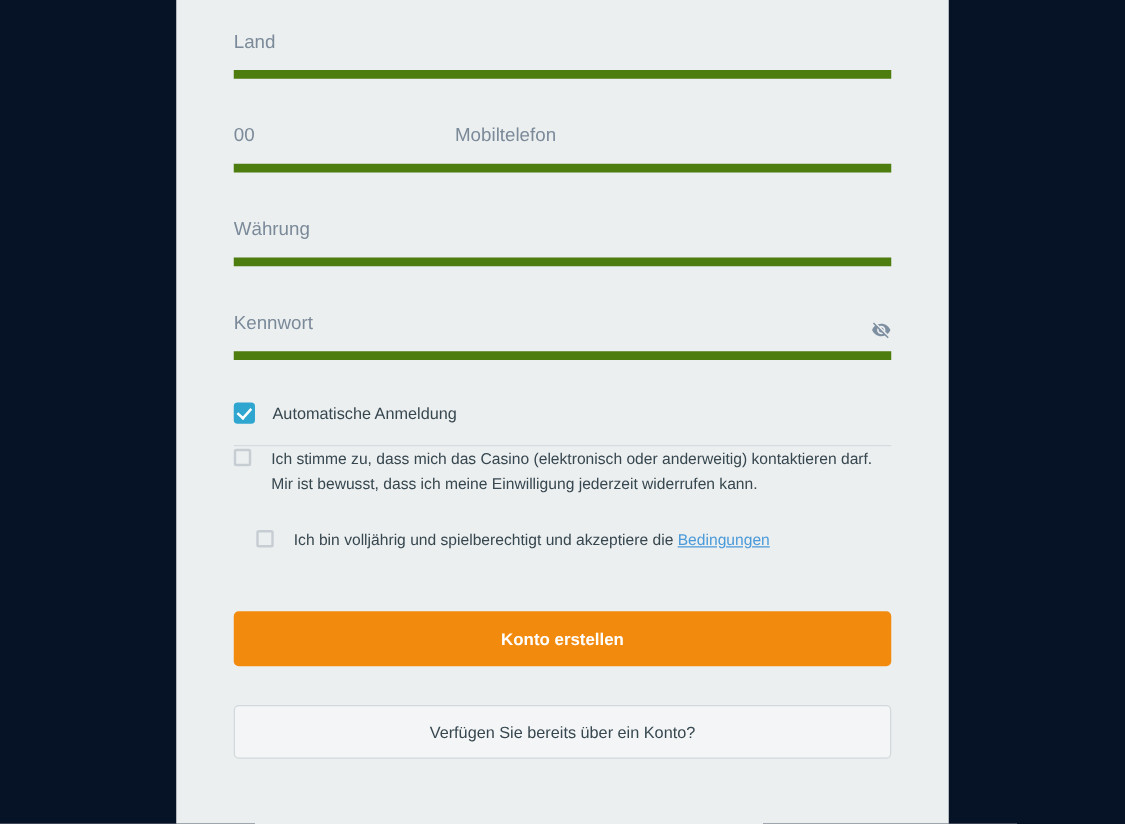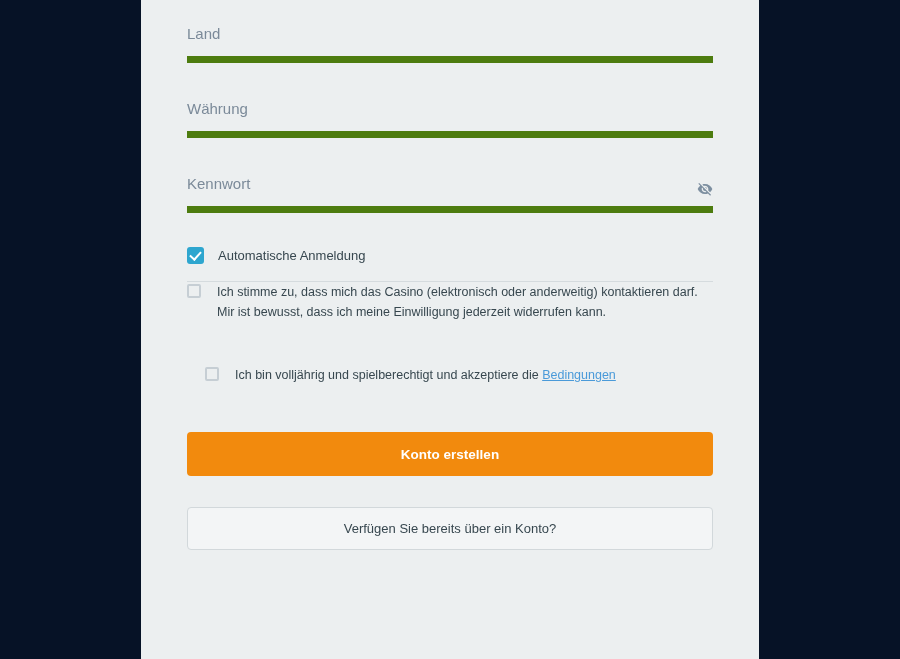--- a/index.html
+++ b/index.html
@@ -100,21 +100,21 @@
   .cb-label-small a {
     color: #4A9AD9;
     text-decoration: underline;
   }
   .divider {
     border: none;
     border-top: 1px solid #D5DBDE;
     margin-top: 17px;
   }
   .consent-1 { }
-  .consent-2 { margin-top: 43px; padding-left: 18px; }
+  .consent-2 { margin-top: 25px; padding-left: 18px; }
   
   .btn-primary {
     display: block;
     width: 100%;
     height: 44px;
     margin-top: 47px;
     border: none;
     border-radius: 4px;
     background: #F28A0D;
     color: #FFFFFF;
@@ -141,20 +141,24 @@
 <body>
 
 <div class="panel">
   <div class="content">
 
     <div class="field">
       <input type="text" placeholder="Land" style="">
     </div>
 
 
+    <div class="field">
+      <input type="text" class="phone-prefix" value="00" style="">
+      <input type="text" class="phone-mobile" placeholder="Mobiltelefon" style="">
+    </div>
 
     <div class="field">
       <input type="text" placeholder="Währung" style="">
     </div>
 
     <div class="field">
       <input type="password" placeholder="Kennwort" style="">
       <button class="eye-btn">
         <span>
           <svg viewBox="0 0 24 24" width="16" height="16" fill="#7D8FA0">

